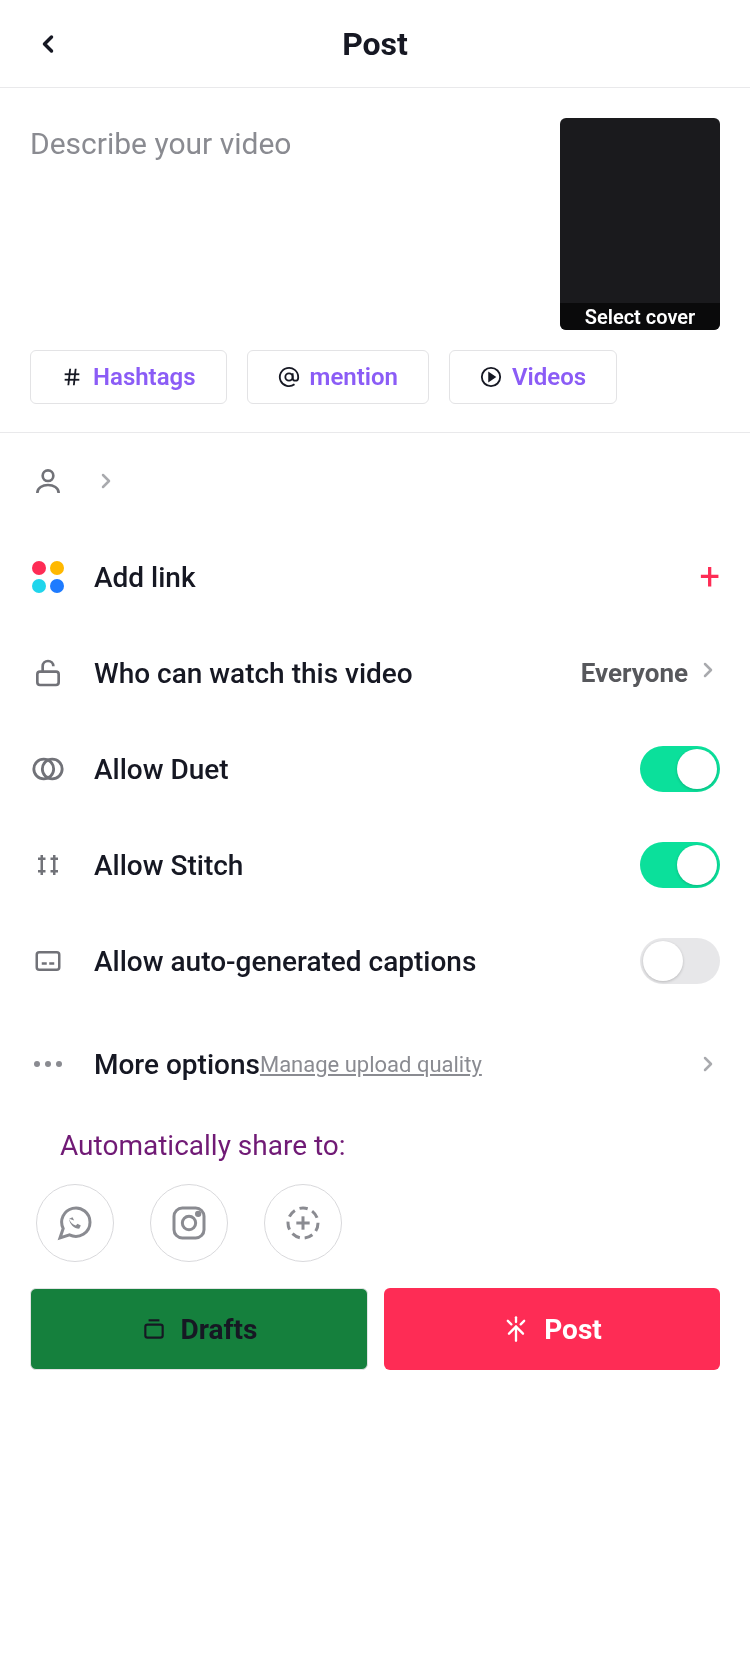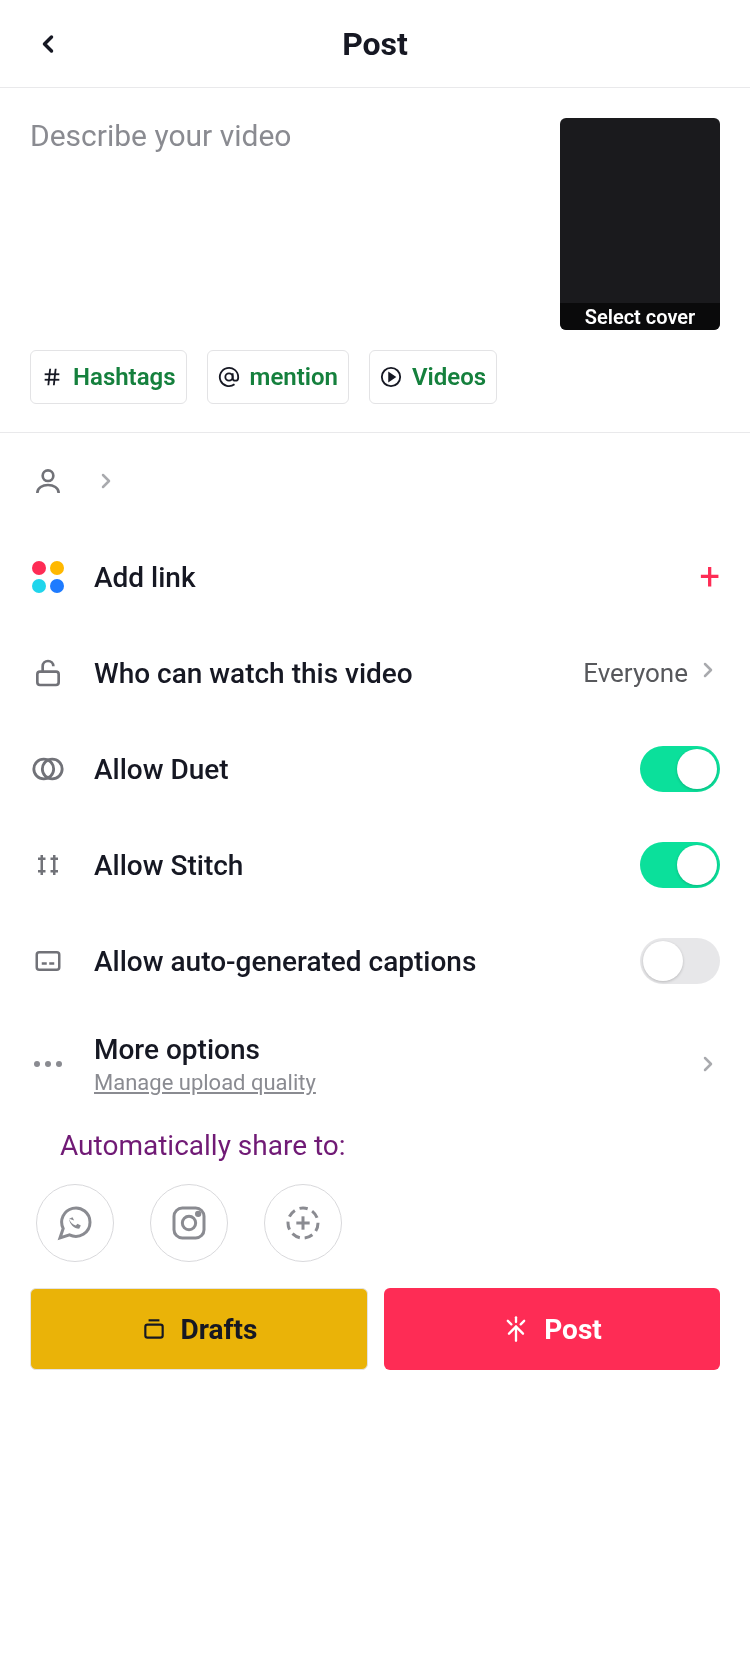--- a/index.html
+++ b/index.html
@@ -32,20 +32,21 @@
     cursor: pointer;
   }
   .header-title {
     font-size: 32px;
     font-weight: 700;
   }
   .compose {
     padding: 30px 30px 0 30px;
     display: flex;
     gap: 19px;
+    align-items: flex-end;
   }
   .caption-area {
     flex: 1;
   }
   .caption-input {
     width: 100%;
     border: none;
     outline: none;
     resize: none;
     font-size: 30px;
@@ -80,27 +81,27 @@
     justify-content: center;
   }
   .chips {
     display: flex;
     gap: 20px;
     padding: 20px 30px 28px 30px;
   }
   .chip {
     border: 1px solid #e3e3e5;
     border-radius: 6px;
-    padding: 12px 10px;
+    padding: 12px 30px;
     display: flex;
     align-items: center;
     gap: 10px;
     font-size: 24px;
     font-weight: 600;
-    color: #15803d;
+    color: #8b5cf6;
     cursor: pointer;
   }
   .chip svg { flex-shrink: 0; }
   .divider {
     height: 1px;
     background: #e9e9eb;
   }
   .rows {
     padding: 0 30px;
   }
@@ -130,20 +131,21 @@
     color: #8a8b91;
     margin-top: 4px;
     text-decoration: underline;
   }
   .row-right {
     display: flex;
     align-items: center;
     gap: 8px;
     font-size: 26px;
     color: #161823;
+    font-weight: bold;
   }
   .chevron {
     color: #a9aaae;
   }
   .plus-red {
     color: #fe2c55;
     font-size: 36px;
     font-weight: 400;
   }
   .toggle {
@@ -213,29 +215,29 @@
     display: flex;
     align-items: center;
     justify-content: center;
     gap: 14px;
     font-size: 28px;
     font-weight: 700;
     cursor: pointer;
   }
   .btn-drafts {
     border: 1px solid #e3e3e5;
-    background: #eab308;
+    background: #15803d;
     color: #161823;
   }
   .btn-post {
     background: #fe2c55;
     color: #fff;
     border: none;
   }
-  .more-body { display:flex; flex-direction:column; }
+  .more-body { display:flex; }
 </style>
 </head>
 <body>
 
 <div class="header">
   <div class="back-btn">
     <svg width="28" height="28" viewBox="0 0 24 24" fill="none" stroke="#161823" stroke-width="3" stroke-linecap="round" stroke-linejoin="round">
         <polyline points="15 18 9 12 15 6"></polyline>
       </svg>
   </div>

